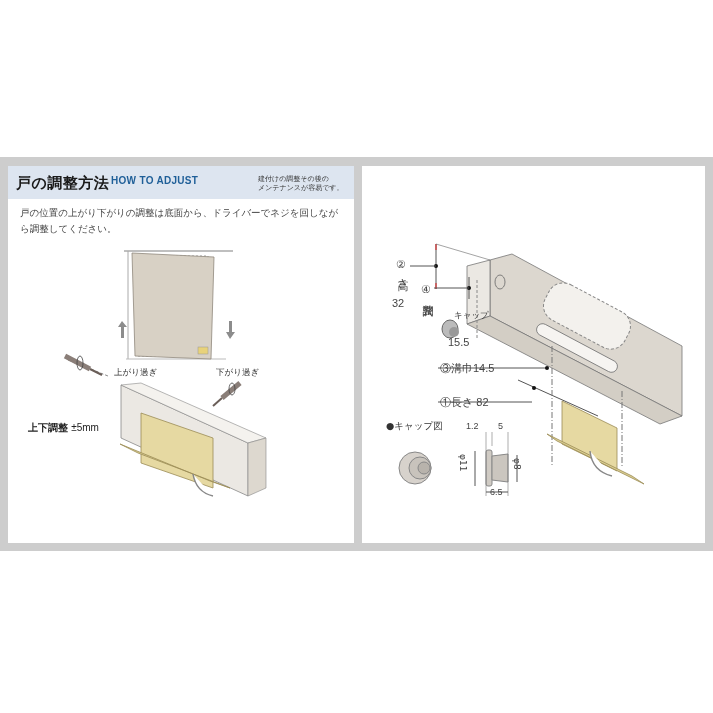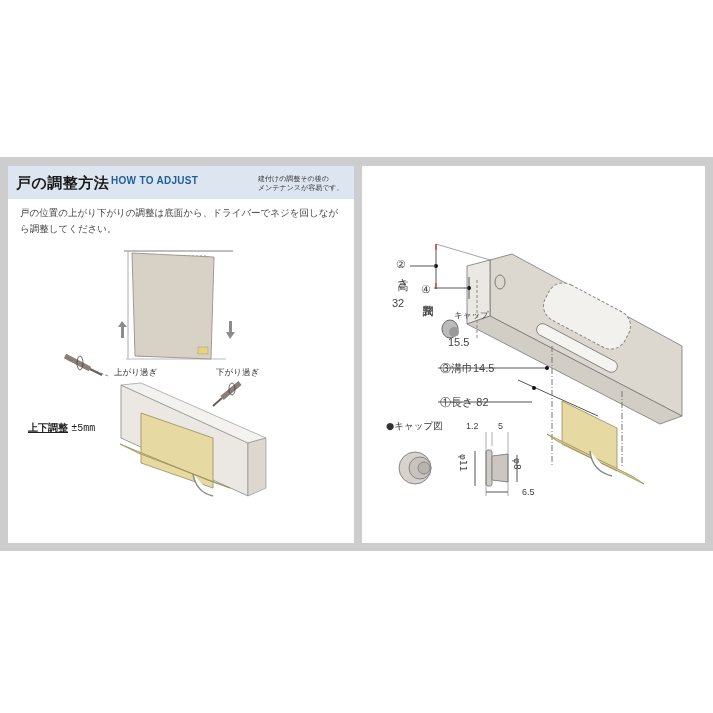--- a/index.html
+++ b/index.html
@@ -64,22 +64,22 @@
         <line x1="82" y1="203" x2="94" y2="209" stroke="#6a5e58" stroke-width="2"></line>
         <ellipse cx="72" cy="197" rx="3" ry="7" fill="none" stroke="#444" stroke-width="0.8"></ellipse>
       </g>
       <g>
         <line x1="232" y1="217" x2="214" y2="232" stroke="#8a7e78" stroke-width="5"></line>
         <line x1="214" y1="232" x2="205" y2="240" stroke="#6a5e58" stroke-width="2"></line>
         <ellipse cx="224" cy="223" rx="3" ry="6" fill="none" stroke="#444" stroke-width="0.8"></ellipse>
       </g>
     </svg>
     <div style="position:absolute; left:20px; top:255px; font-size:10px; color:#222; white-space:nowrap;">
-      <span style="font-weight:bold;text-decoration:underline;">上下調整</span>
-      <span style="font-family:Liberation Mono, monospace;">±5mm</span>
+      <span style="font-weight:bold;">上下調整</span>
+      <span style="font-family:Liberation Sans, sans-serif;">±5mm</span>
     </div>
   </div>
 </div>
 
 <div class="panel right">
   <div class="inner">
 
     <svg width="343" height="377">
 
       <polygon points="128,94 150,88 320,180 320,250 128,150" fill="#dcd7cf" stroke="#777" stroke-width="0.8"></polygon>
@@ -145,15 +145,15 @@
     </div>
     <div class="dim" style="left:78px; top:229px;">
       <span>①長さ</span> <span>82</span>
     </div>
 
     <span class="lbl" style="left:24px; top:254px; font-size:9.5px;">●キャップ図</span>
     <span class="dim" style="left:104px; top:255px; font-size:9px;">1.2</span>
     <span class="dim" style="left:136px; top:255px; font-size:9px;">5</span>
     <span class="dimv" style="left:95px; top:288px; font-size:9px; text-orientation:mixed;">φ11</span>
     <span class="dimv" style="left:149px; top:292px; font-size:9px; text-orientation:mixed;">φ8</span>
-    <span class="dim" style="left:128px; top:321px; font-size:9px;margin-left:32px;">6.5</span>
+    <span class="dim" style="left:128px; top:321px; font-size:9px;">6.5</span>
   </div>
 </div>
 
 </body></html>

